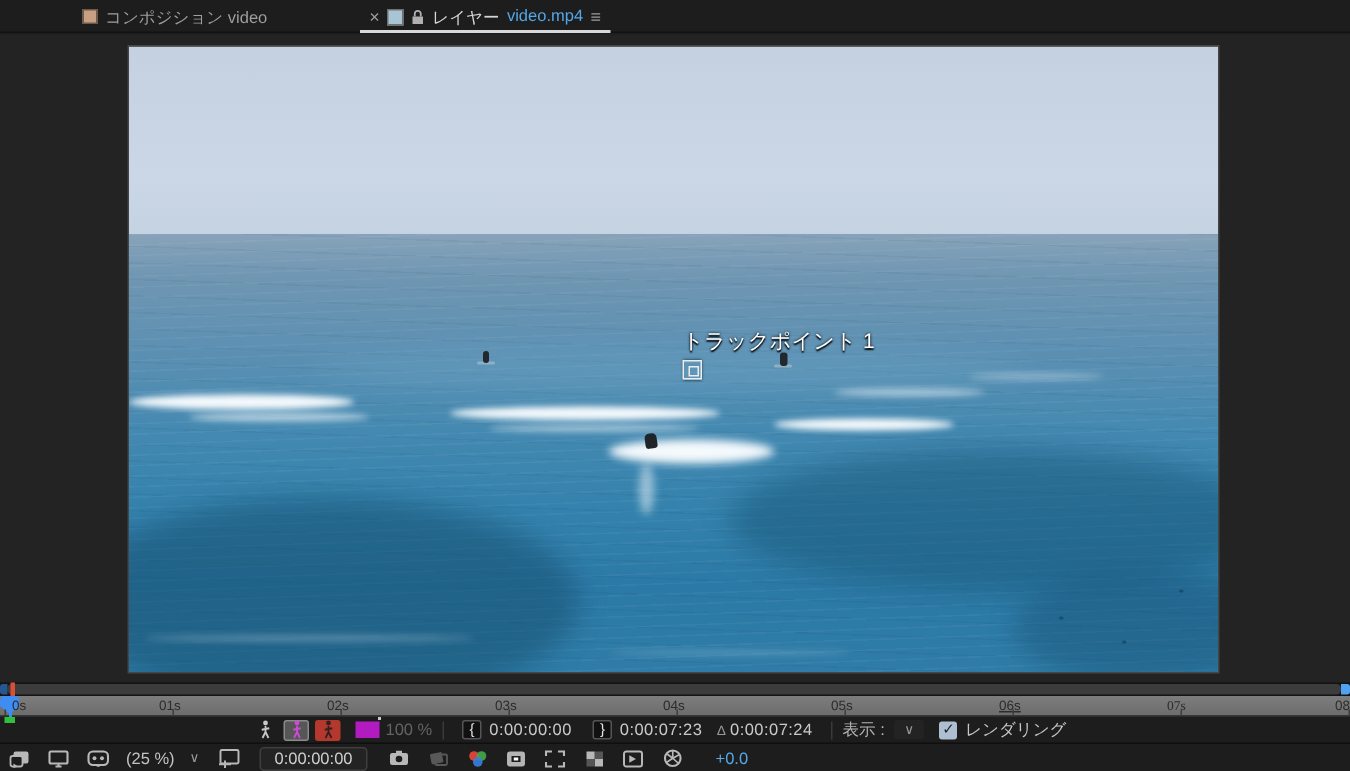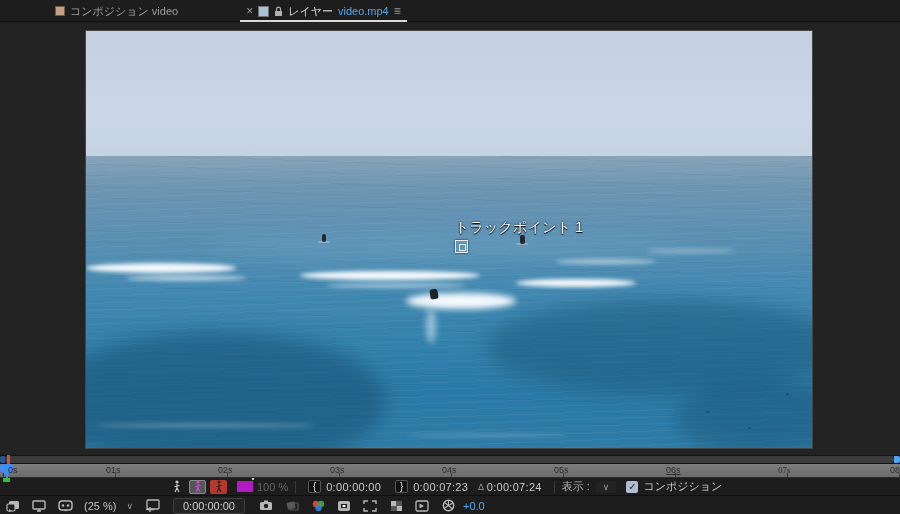--- a/index.html
+++ b/index.html
@@ -212,21 +212,21 @@
   <span class="delta">∆</span>
   <span class="tc">0:00:07:24</span>
 
   <div class="sep" style="margin-left:12px"></div>
 
   <span style="color:#b4b4b4">表示 :</span>
   <div class="view-dd">
     <span class="chev">∨</span>
   </div>
   <span class="checkbox">✓</span>
-  <span>コンポジション</span>
+  <span>レンダリング</span>
 </div>
 
 <div class="row2">
   <span class="ic">
     <svg width="14" height="12" viewBox="0 0 14 12">
       <rect x="3" y="1" width="10" height="8" rx="1.5" fill="#b8b8b8"></rect>
       <rect x="1" y="4" width="8" height="7" rx="1.5" fill="#1d1d1d" stroke="#b8b8b8" stroke-width="1.2"></rect>
       <path d="M3 9 l3 2 l-3 1 z" fill="#b8b8b8"></path>
     </svg>
   </span>
@@ -302,14 +302,14 @@
       <rect x="1" y="1" width="12" height="10" rx="1.5" fill="none" stroke="#b8b8b8" stroke-width="1.3"></rect>
       <path d="M9 6 L4.5 3.5 v5 z" fill="#b8b8b8"></path>
     </svg>
   </span>
   <span class="ic">
     <svg width="13" height="13" viewBox="0 0 13 13">
       <circle cx="6.5" cy="6.5" r="5.2" fill="none" stroke="#b8b8b8" stroke-width="1.4"></circle>
       <path d="M6.5 1.5 L6.5 6.5 L11 4 M6.5 6.5 L10.5 10 M6.5 6.5 L2 9.5 M6.5 6.5 L2.5 3.5" stroke="#b8b8b8" stroke-width="1.1" fill="none"></path>
     </svg>
   </span>
-  <span class="blue" style="margin-left:2px">+0.0</span>
+  <span class="blue" style="margin-left:16px">+0.0</span>
 </div>
 
 </body></html>

